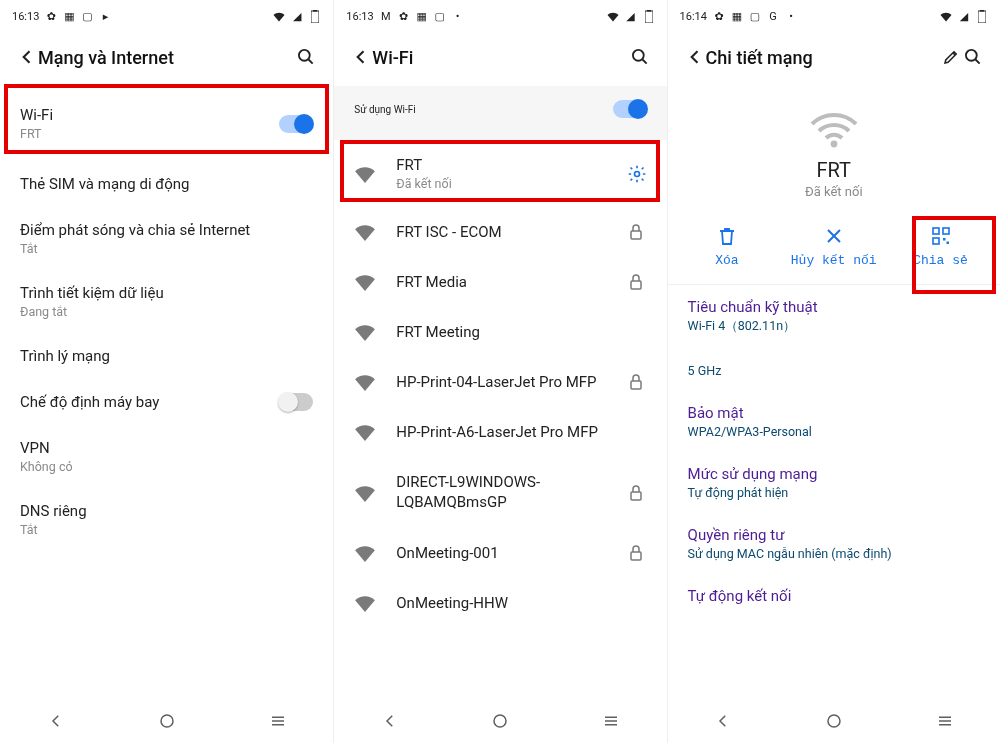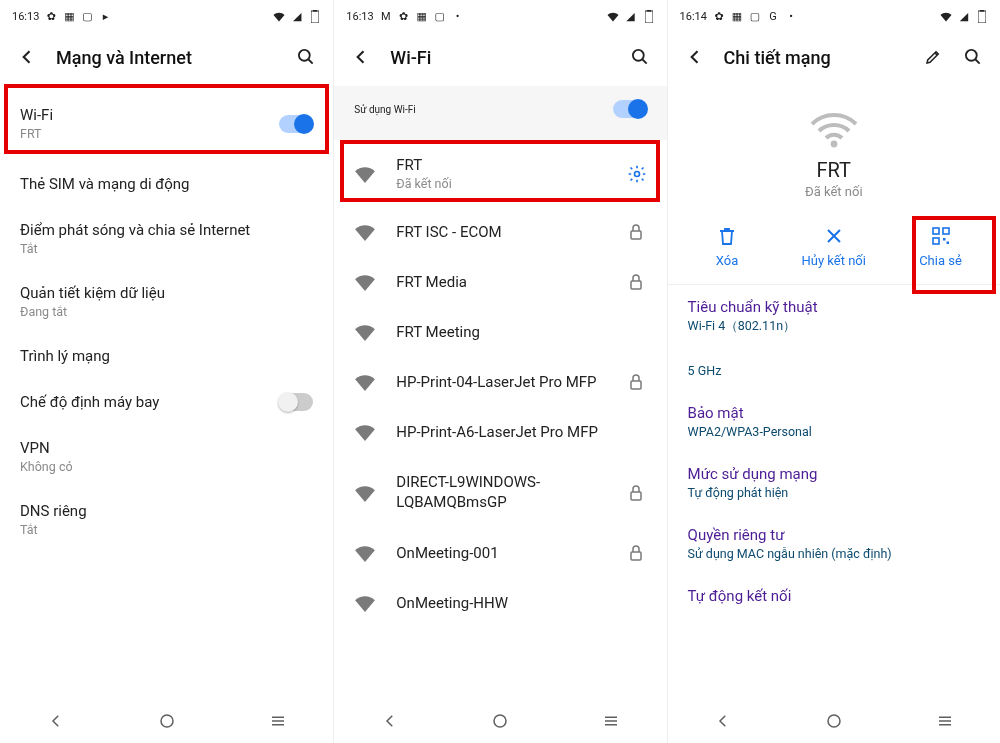--- a/index.html
+++ b/index.html
@@ -31,21 +31,20 @@
     height: 22px;
   }
   .sb-left, .sb-right { display: flex; align-items: center; gap: 6px; }
   .sb-ic { width: 12px; height: 12px; display: inline-flex; align-items: center; justify-content: center; }
 
   
   .hdr {
     display: flex;
     align-items: center;
     padding: 14px 16px 18px 16px;
-    gap: 18px;
     justify-content: space-between;
   }
   .hdr .title {
     font-size: 18px;
     font-weight: 500;
     color: #111;
     flex: 1;
   }
   .hdr .icbtn { width: 22px; height: 22px; display:flex; align-items:center; justify-content:center; color:#222; }
 
@@ -83,21 +82,21 @@
   
   .netcenter { text-align:center; padding: 24px 0 14px 0; }
   .netcenter .bigwifi { color:#bdbdbd; margin-bottom:8px; }
   .netcenter .nname { font-size:20px; color:#222; }
   .netcenter .nstat { font-size:13px; color:#8a8a8a; margin-top:2px; }
 
   .actions {
     display:flex; justify-content:space-around; padding: 10px 6px 16px 6px;
     border-bottom: 1px solid #eee;
   }
-  .act { text-align:center; width: 90px; }
+  .act { text-align:center; width: 90px; font-family: Liberation Mono, monospace; }
   .act .ai { height:26px; display:flex; justify-content:center; align-items:center; color:#1a73e8; }
   .act .al { font-size:13px; color:#1a73e8; margin-top:4px; }
 
   .detail { padding: 13px 20px; }
   .detail .d1 { font-size:15px; color:#4c1d95; }
   .detail .d2 { font-size:12.5px; color:#0c4a6e; margin-top:2px; }
 
   
   .navbar {
     position:absolute; bottom:0; left:0; right:0; height:44px;
@@ -177,21 +176,21 @@
 
   <div class="row">
     <div class="txt">
       <div class="t1">Điểm phát sóng và chia sẻ Internet</div>
       <div class="t2">Tắt</div>
     </div>
   </div>
 
   <div class="row">
     <div class="txt">
-      <div class="t1">Quản tiết kiệm dữ liệu</div>
+      <div class="t1">Trình tiết kiệm dữ liệu</div>
       <div class="t2">Đang tắt</div>
     </div>
   </div>
 
   <div class="row">
     <div class="txt">
         <div class="t1">Trình lý mạng</div>
       </div>
   </div>
 

